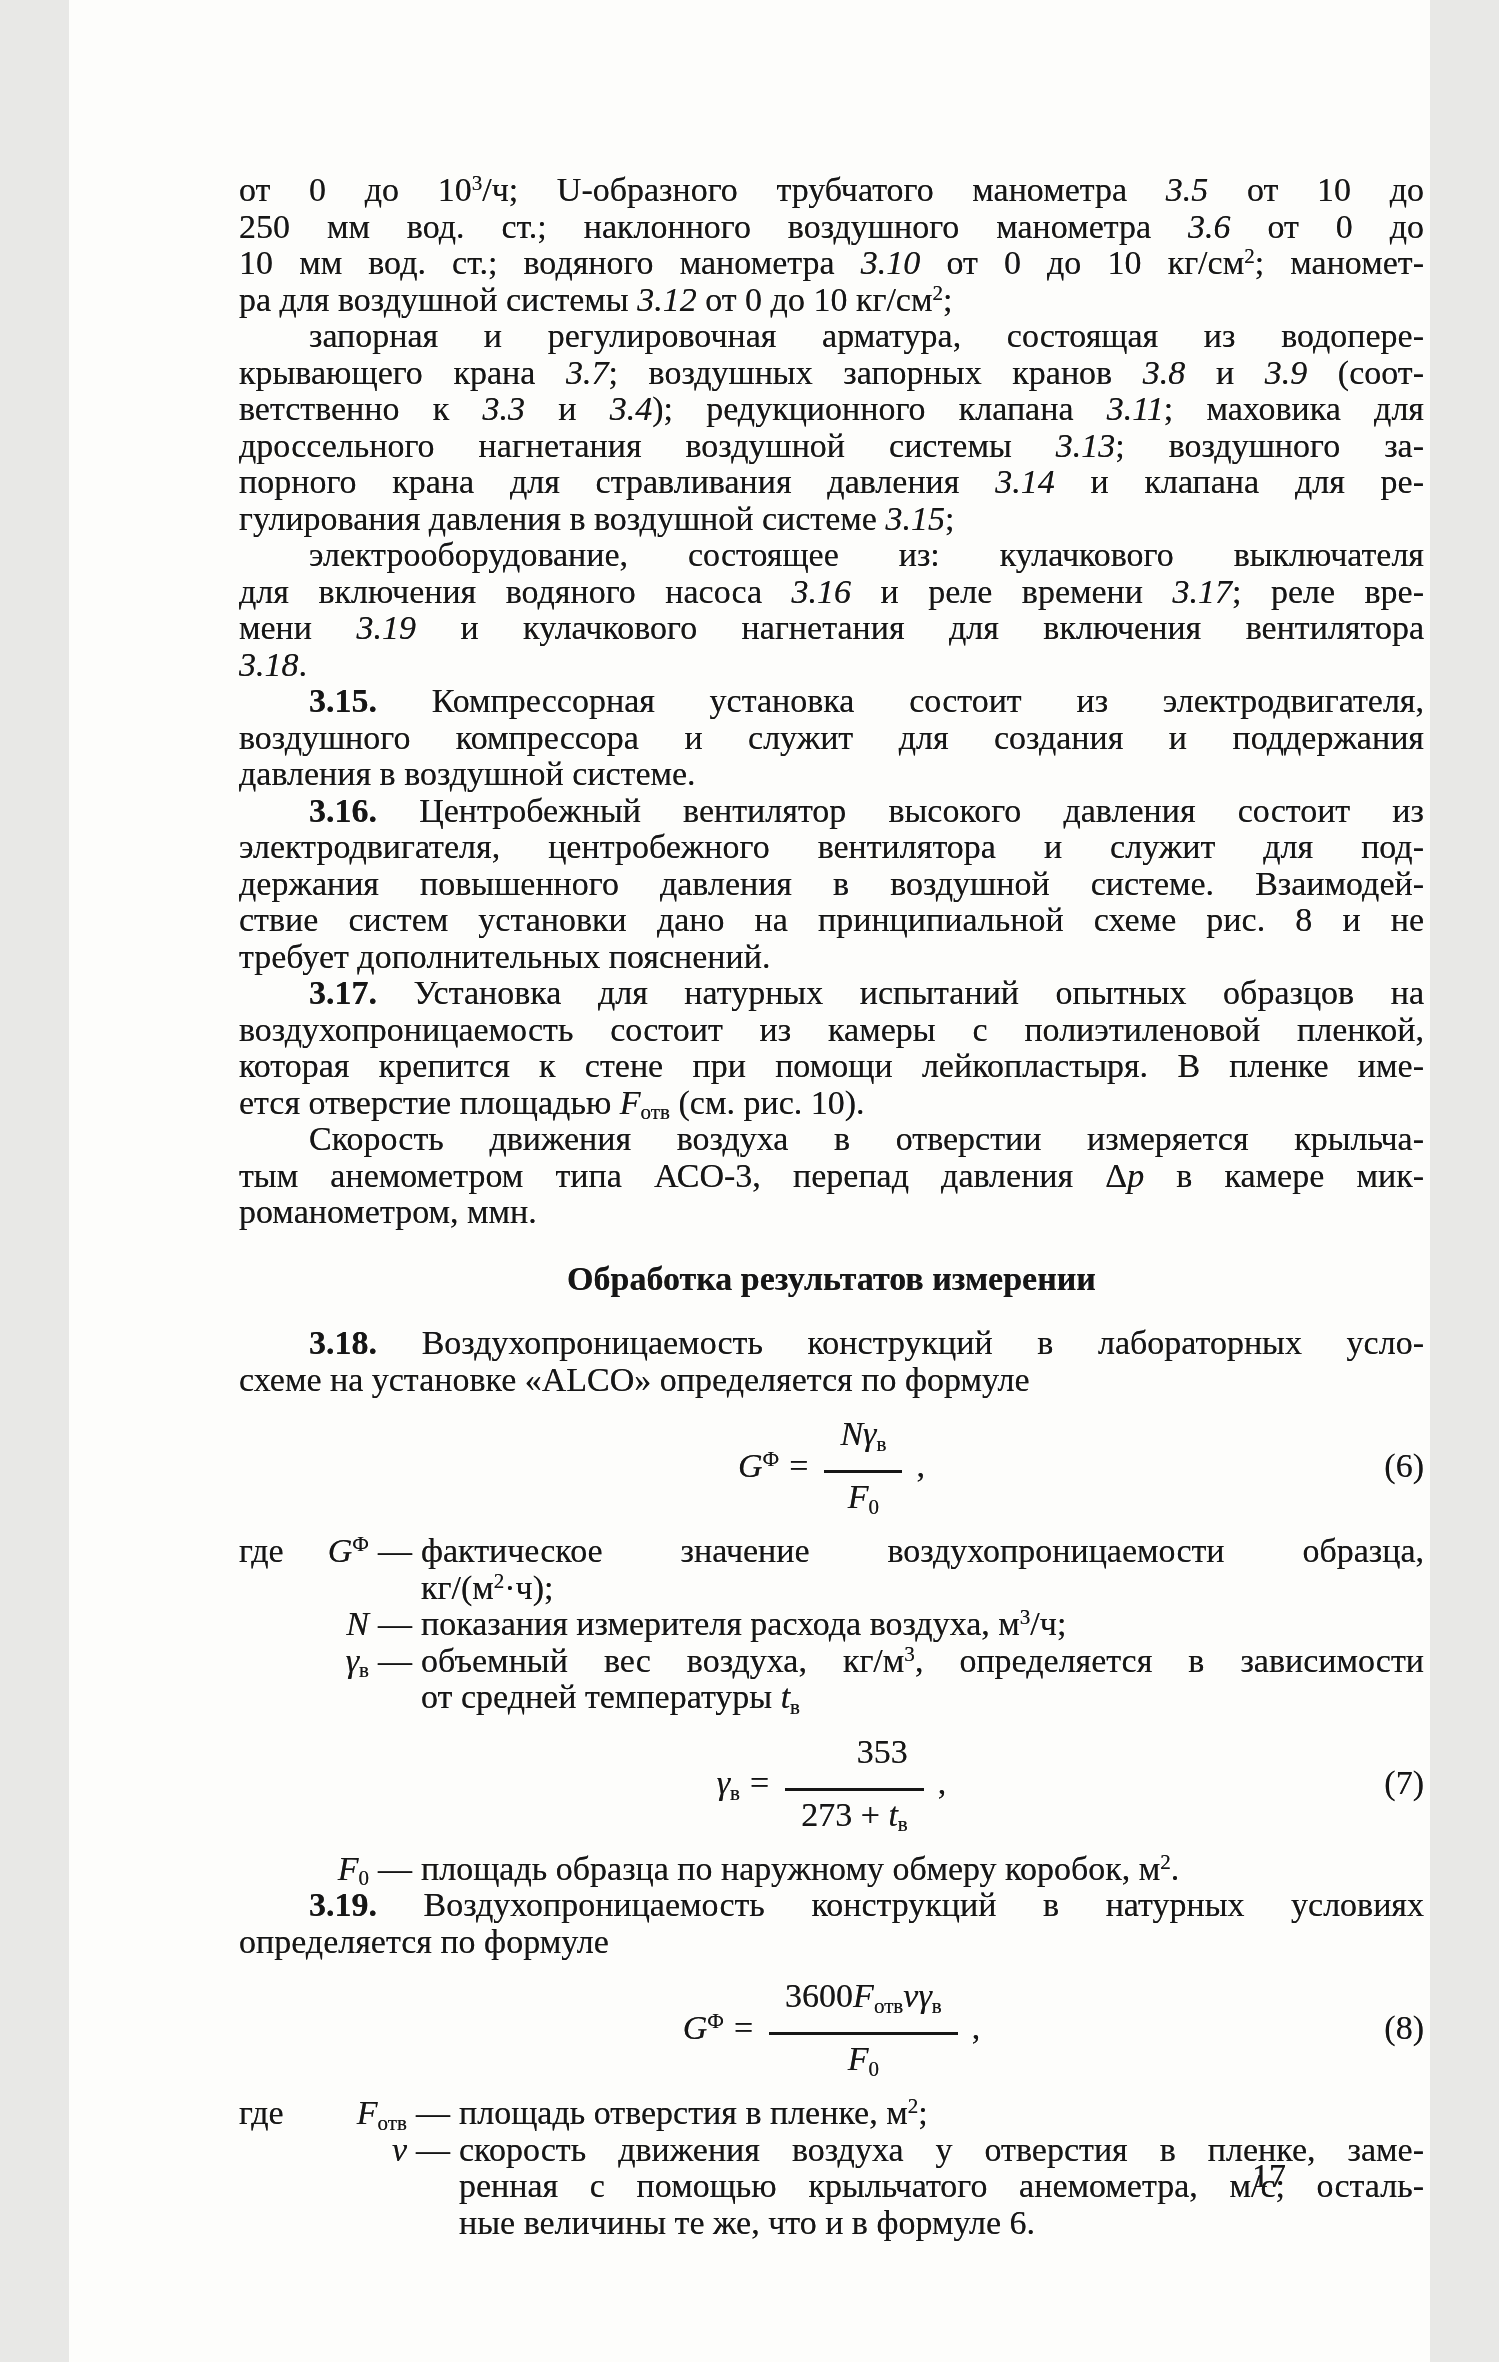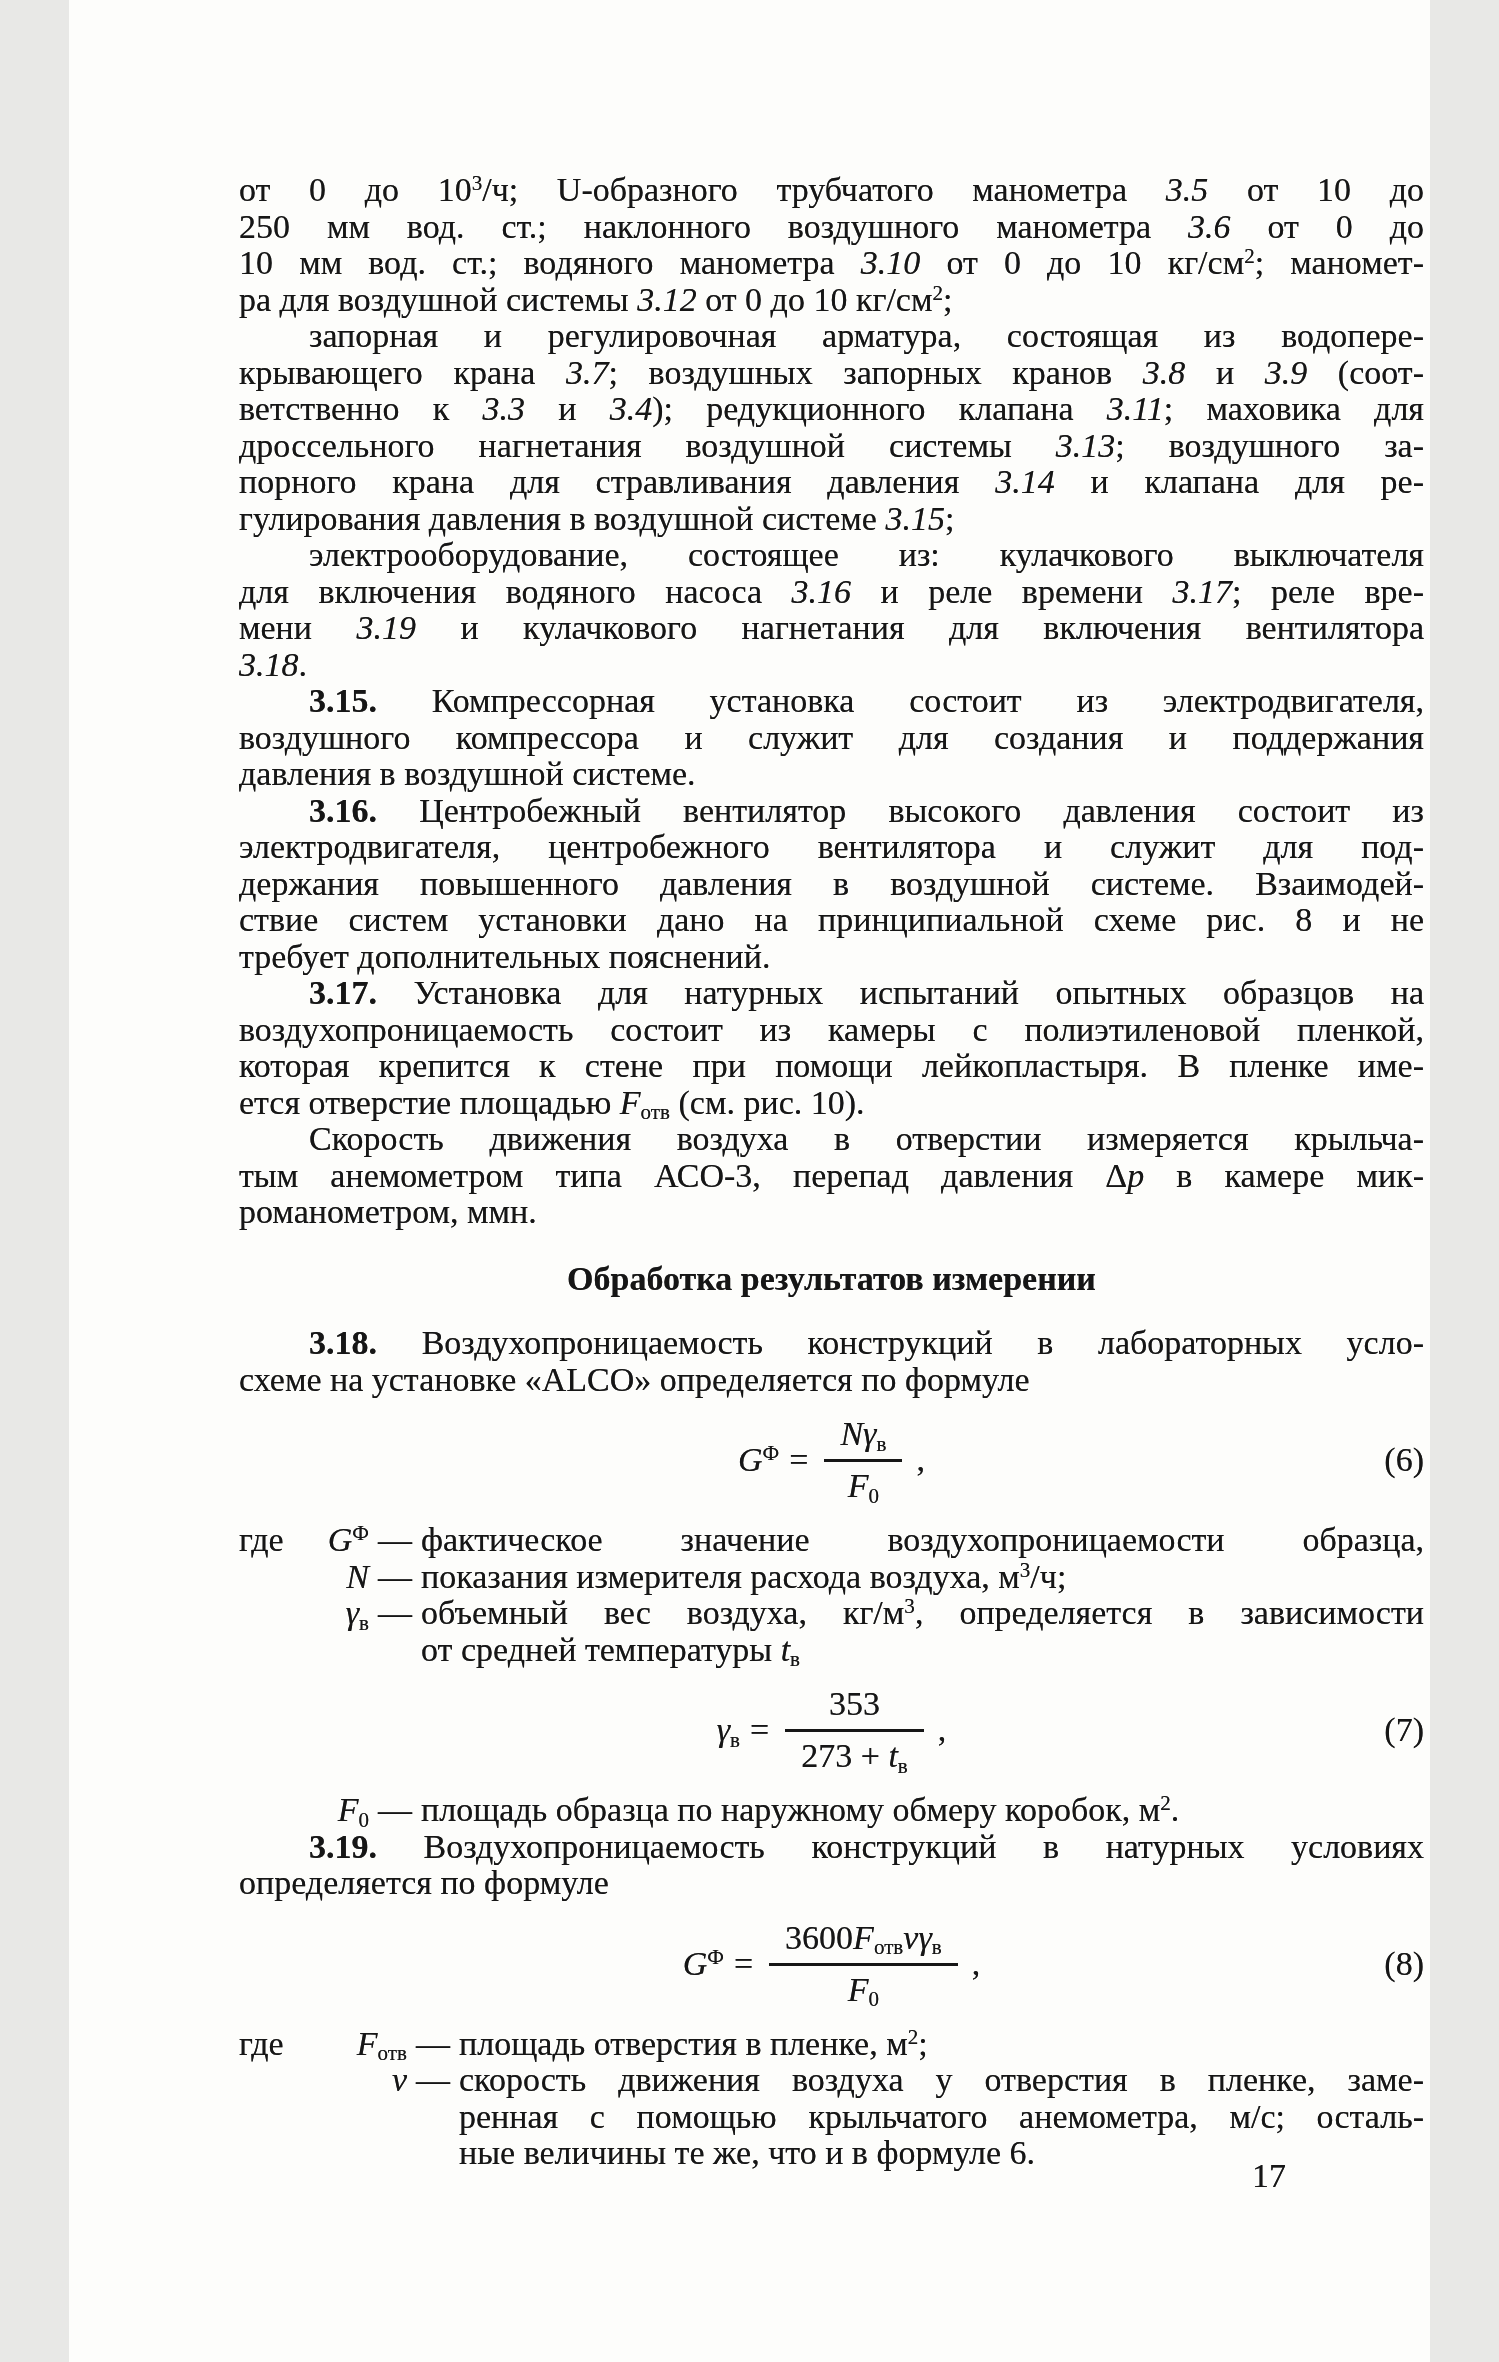--- a/index.html
+++ b/index.html
@@ -23,21 +23,21 @@
   .heading{text-align:center;font-weight:700;margin:30px 0 28px;}
   .i{font-style:italic;}
   .b{font-weight:700;}
   .sup{font-size:0.62em;position:relative;top:-0.5em;line-height:0;}
   .sub{font-size:0.62em;position:relative;top:0.28em;line-height:0;}
   .formula{position:relative;margin:16px 0;text-align:center;line-height:40px;}
   .feq{display:inline-flex;align-items:center;vertical-align:middle;}
   .lhs{font-style:normal;}
   .eqs{margin:0 10px;}
   .frac{display:inline-block;text-align:center;margin:0 6px;}
-  .numer{display:block;padding:0 16px 5px;}
+  .numer{display:block;padding:0 16px 16px;text-align:right;}
   .denom{display:block;border-top:3px solid #161616;padding:4px 16px 0;}
   .tail{margin-left:8px;}
   .eqno{position:absolute;right:0;top:50%;transform:translateY(-50%);}
   .def{display:flex;align-items:flex-start;}
   .dterm{flex:0 0 var(--tw,130px);display:flex;justify-content:flex-end;position:relative;white-space:nowrap;}
   .dprefix{position:absolute;left:0;}
   .ddash{flex:0 0 auto;padding:0 9px;}
   .dbody{flex:1;min-width:0;}
   .pageno{position:absolute;top:2158px;right:144px;}
 </style>
@@ -104,20 +104,21 @@
           <span class="tail">,</span>
         </span><span class="eqno">(6)</span></div>
       <div class="def" style="--tw: 130px;">
         <span class="dterm">
           <span class="dprefix">где</span>
           <span class="dvar"><span class="i">G</span><span class="sup">Ф</span></span>
         </span>
         <span class="ddash">—</span>
         <span class="dbody">
           <div class="line"><span>фактическое значение воздухопроницаемости образца,</span></div>
+          <div class="line last"><span>кг/(м</span><span class="sup">2</span><span>·ч);</span></div>
         </span>
       </div>
       <div class="def" style="--tw: 130px;">
         <span class="dterm">
           <span class="dvar"><span class="i">N</span></span>
         </span>
         <span class="ddash">—</span>
         <span class="dbody">
           <div class="line last"><span>показания измерителя расхода воздуха, м</span><span class="sup">3</span><span>/ч;</span></div>
         </span>

